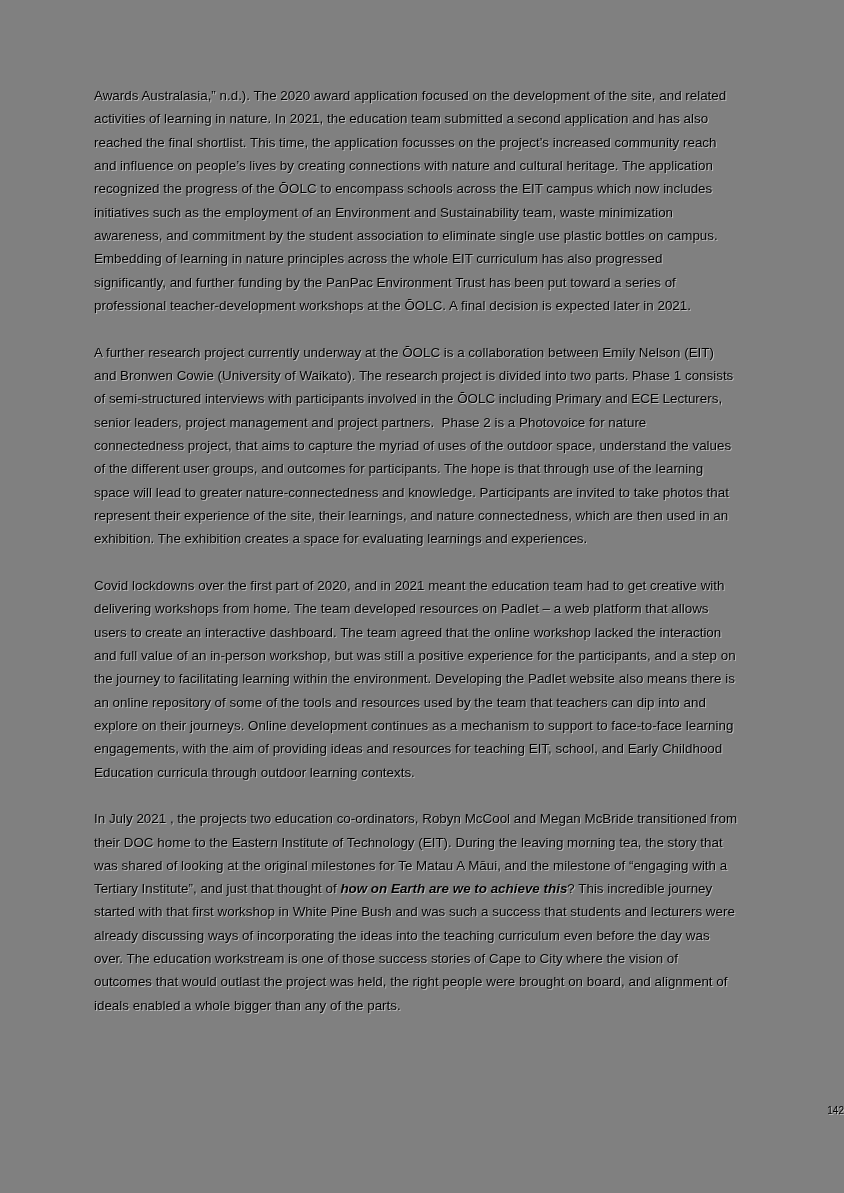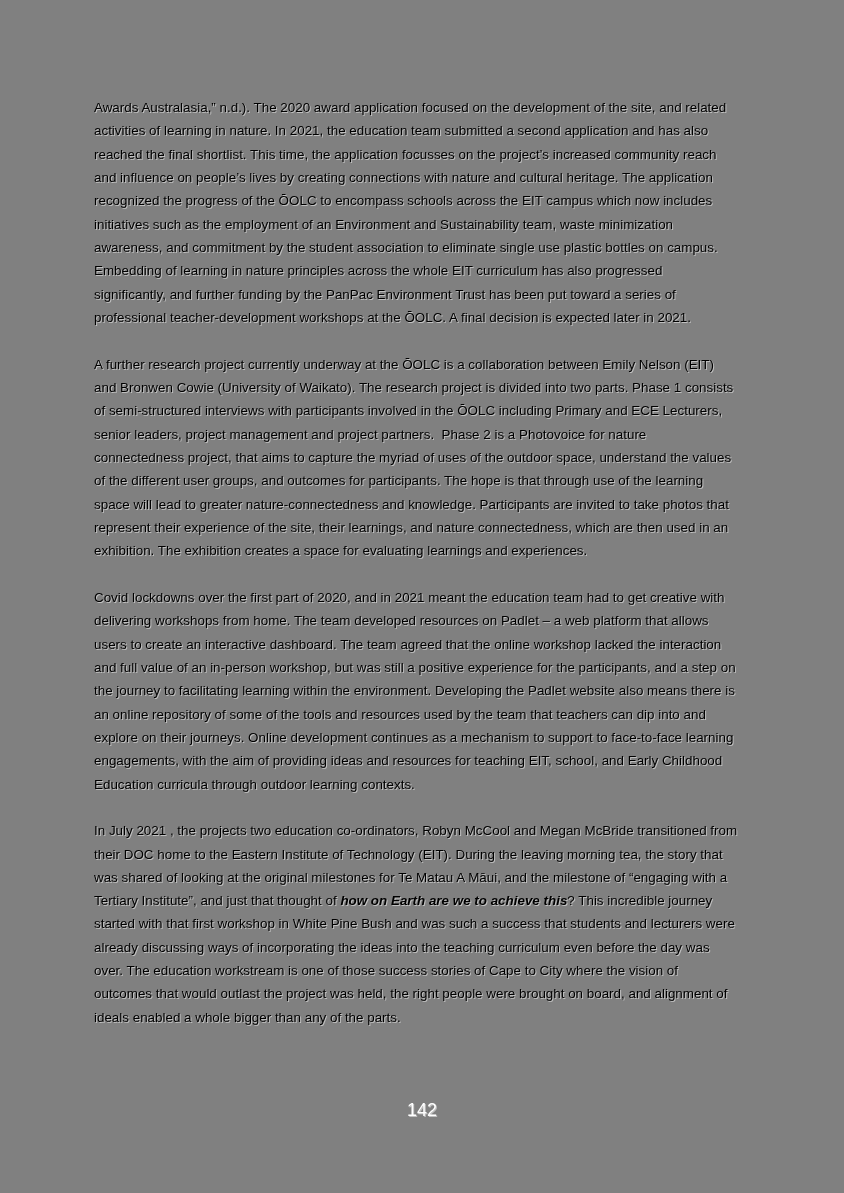--- a/index.html
+++ b/index.html
@@ -13,21 +13,21 @@
   .page-canvas {
     position: relative;
     width: 844px;
     height: 1193px;
     background: #808080;
     font-family: "Liberation Sans", sans-serif;
   }
   .doc-body {
     position: absolute;
     left: 94px;
-    top: 96px;
+    top: 84px;
     width: 690px;
     font-size: 13.4px;
     line-height: 23.33px;
     color: #000000;
     text-shadow: 1px 1px 0 rgba(255,255,255,0.5);
     white-space: pre;
     letter-spacing: 0;
   }
   .paragraph {
     margin: 0 0 23.33px 0;
@@ -40,24 +40,24 @@
   }
   .italic {
     font-style: italic;
     font-weight: bold;
   }
   .page-number {
     position: absolute;
     left: 0;
     top: 1099px;
     width: 844px;
-    text-align: center;
-    font-size: 18px;
+    text-align: right;
+    font-size: 10px;
     line-height: 23.33px;
-    color: #ffffff;
+    color: #000000;
     text-shadow: 1px 1px 0 rgba(255,255,255,0.5);
   }
 </style>
 </head>
 <body>
 
 <div class="page-canvas">
   <div class="doc-body"><div class="paragraph"><div class="line">Awards Australasia,” n.d.). The 2020 award application focused on the development of the site, and related</div><div class="line">activities of learning in nature. In 2021, the education team submitted a second application and has also</div><div class="line">reached the final shortlist. This time, the application focusses on the project’s increased community reach</div><div class="line">and influence on people’s lives by creating connections with nature and cultural heritage. The application</div><div class="line">recognized the progress of the ŌOLC to encompass schools across the EIT campus which now includes</div><div class="line">initiatives such as the employment of an Environment and Sustainability team, waste minimization</div><div class="line">awareness, and commitment by the student association to eliminate single use plastic bottles on campus.</div><div class="line">Embedding of learning in nature principles across the whole EIT curriculum has also progressed</div><div class="line">significantly, and further funding by the PanPac Environment Trust has been put toward a series of</div><div class="line">professional teacher-development workshops at the ŌOLC. A final decision is expected later in 2021.</div></div><div class="paragraph"><div class="line">A further research project currently underway at the ŌOLC is a collaboration between Emily Nelson (EIT)</div><div class="line">and Bronwen Cowie (University of Waikato). The research project is divided into two parts. Phase 1 consists</div><div class="line">of semi-structured interviews with participants involved in the ŌOLC including Primary and ECE Lecturers,</div><div class="line">senior leaders, project management and project partners.  Phase 2 is a Photovoice for nature</div><div class="line">connectedness project, that aims to capture the myriad of uses of the outdoor space, understand the values</div><div class="line">of the different user groups, and outcomes for participants. The hope is that through use of the learning</div><div class="line">space will lead to greater nature-connectedness and knowledge. Participants are invited to take photos that</div><div class="line">represent their experience of the site, their learnings, and nature connectedness, which are then used in an</div><div class="line">exhibition. The exhibition creates a space for evaluating learnings and experiences.</div></div><div class="paragraph"><div class="line">Covid lockdowns over the first part of 2020, and in 2021 meant the education team had to get creative with</div><div class="line">delivering workshops from home. The team developed resources on Padlet – a web platform that allows</div><div class="line">users to create an interactive dashboard. The team agreed that the online workshop lacked the interaction</div><div class="line">and full value of an in-person workshop, but was still a positive experience for the participants, and a step on</div><div class="line">the journey to facilitating learning within the environment. Developing the Padlet website also means there is</div><div class="line">an online repository of some of the tools and resources used by the team that teachers can dip into and</div><div class="line">explore on their journeys. Online development continues as a mechanism to support to face-to-face learning</div><div class="line">engagements, with the aim of providing ideas and resources for teaching EIT, school, and Early Childhood</div><div class="line">Education curricula through outdoor learning contexts.</div></div><div class="paragraph"><div class="line">In July 2021 , the projects two education co-ordinators, Robyn McCool and Megan McBride transitioned from</div><div class="line">their DOC home to the Eastern Institute of Technology (EIT). During the leaving morning tea, the story that</div><div class="line">was shared of looking at the original milestones for Te Matau A Māui, and the milestone of “engaging with a</div><div class="line"><span>Tertiary Institute”, and just that thought of </span><span class="italic">how on Earth are we to achieve this</span><span>? This incredible journey</span></div><div class="line">started with that first workshop in White Pine Bush and was such a success that students and lecturers were</div><div class="line">already discussing ways of incorporating the ideas into the teaching curriculum even before the day was</div><div class="line">over. The education workstream is one of those success stories of Cape to City where the vision of</div><div class="line">outcomes that would outlast the project was held, the right people were brought on board, and alignment of</div><div class="line">ideals enabled a whole bigger than any of the parts.</div></div></div>
   <div class="page-number">142</div>
 </div>

